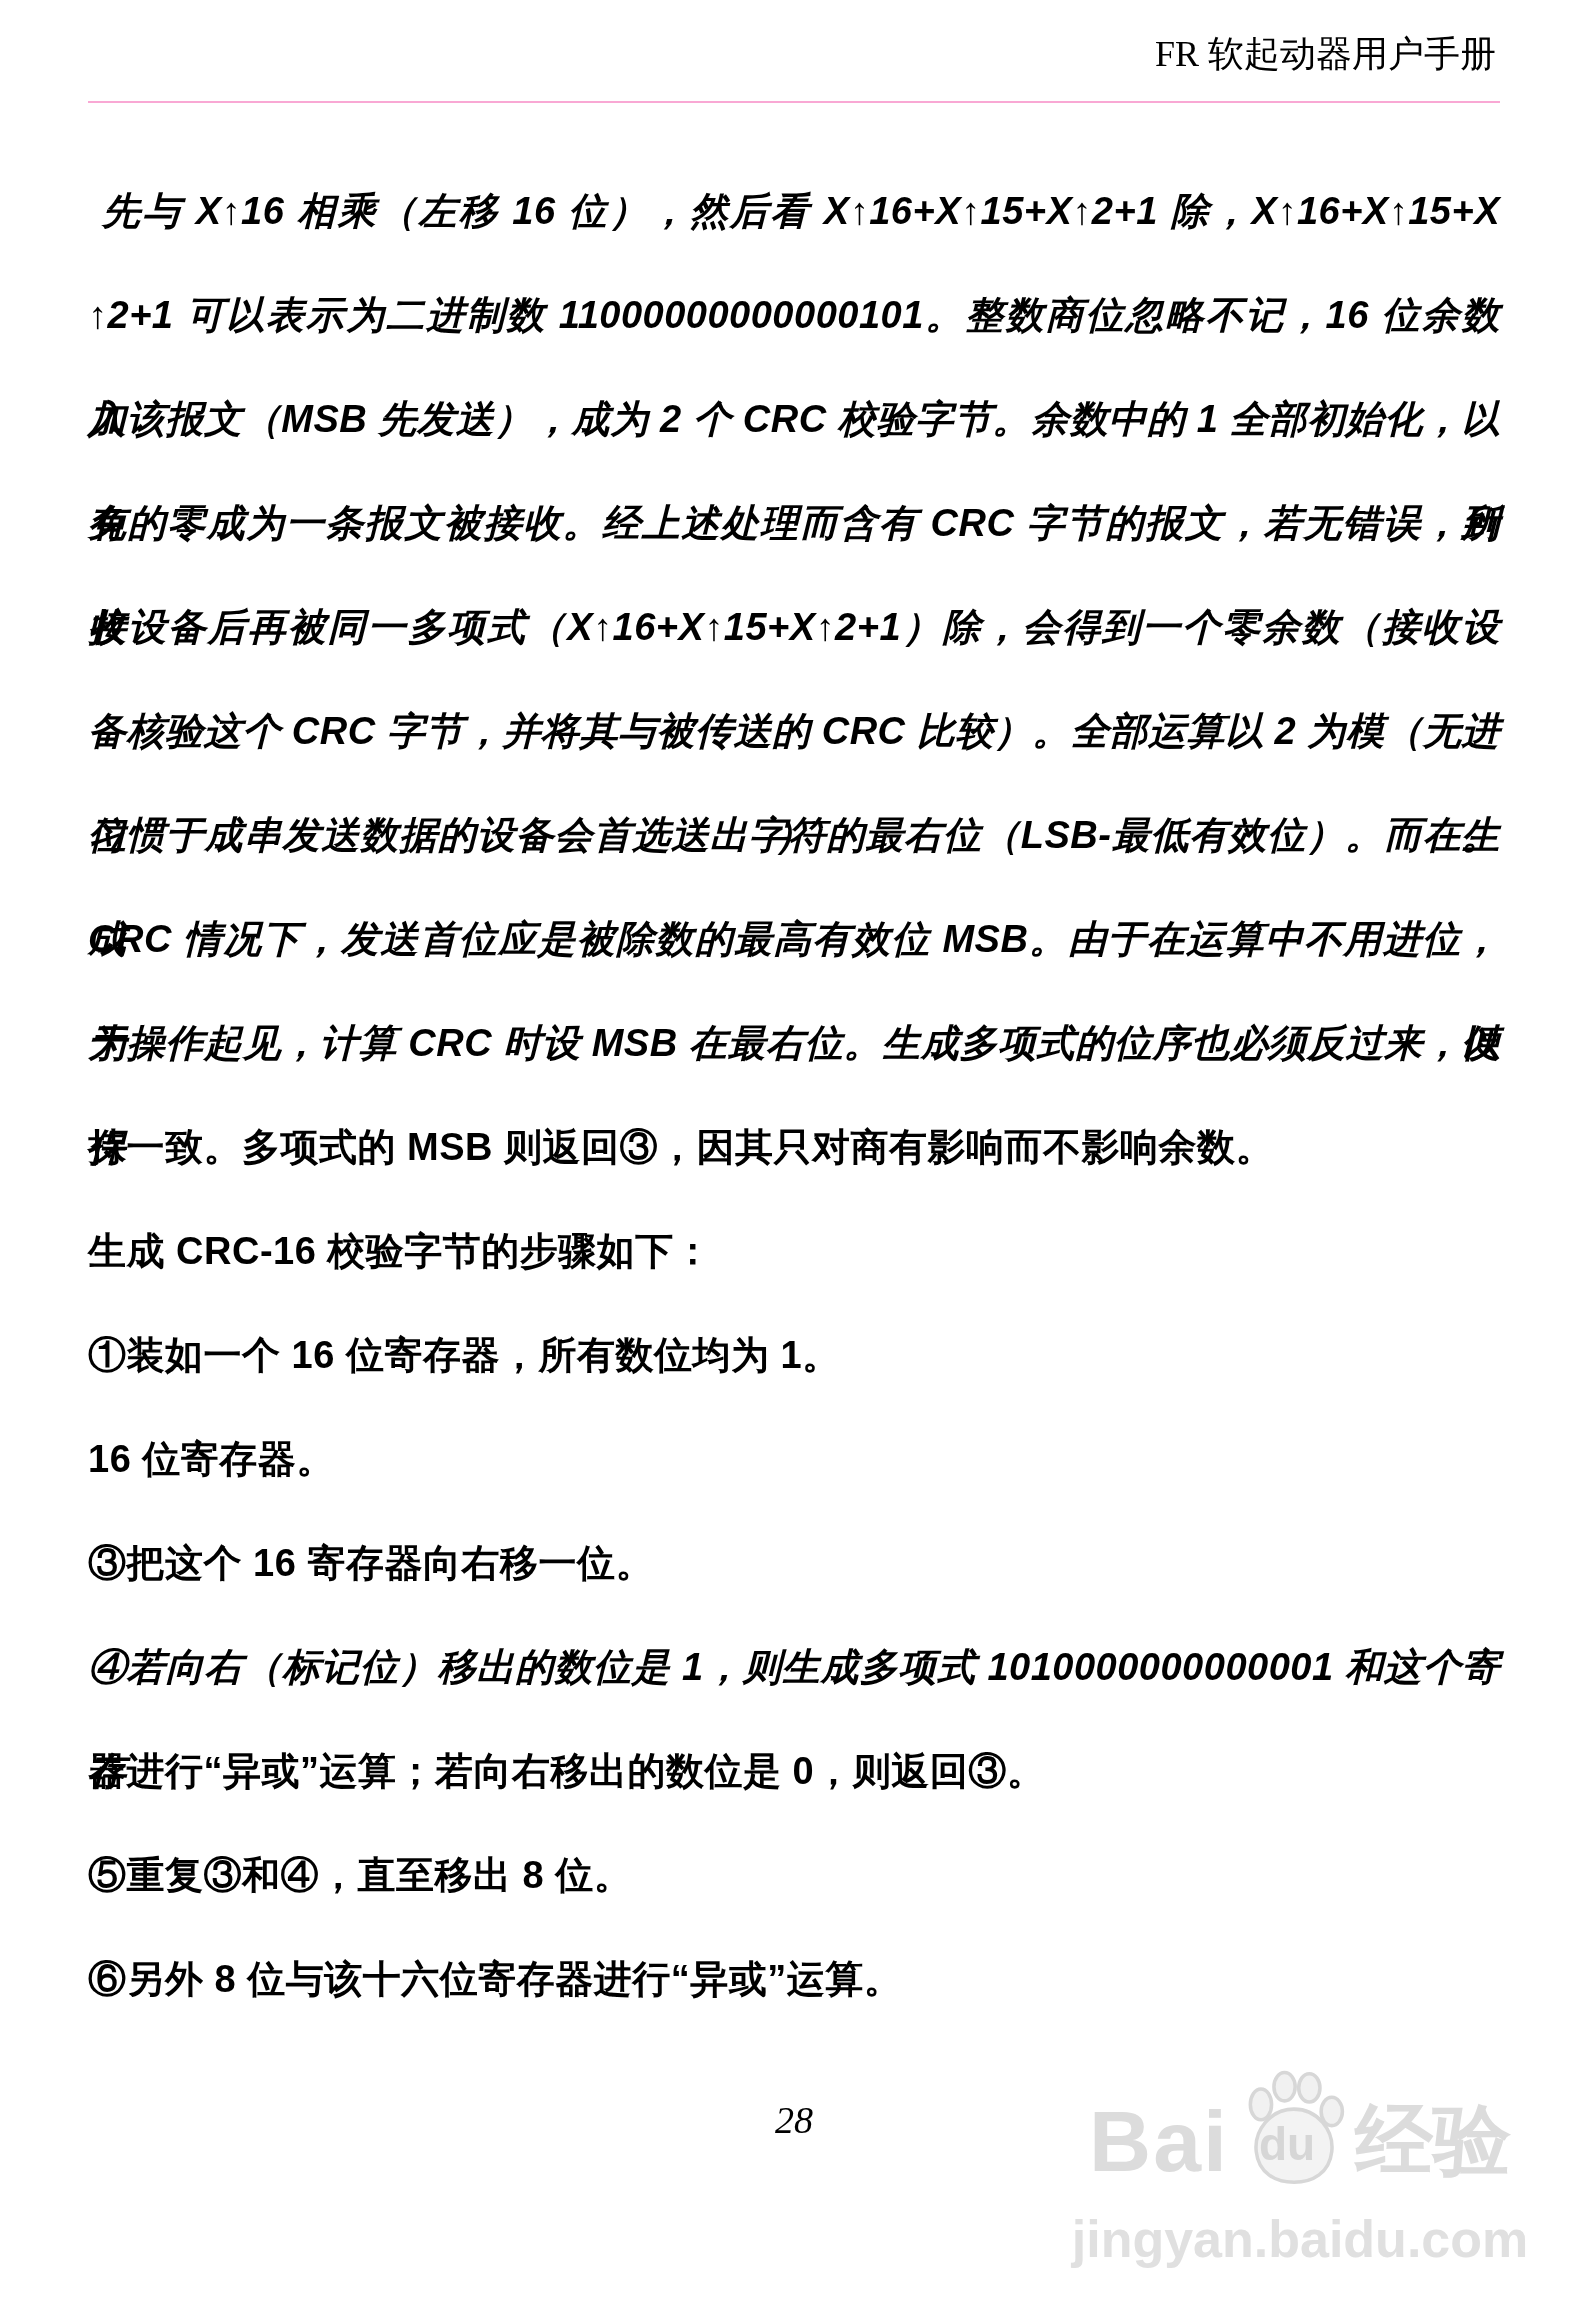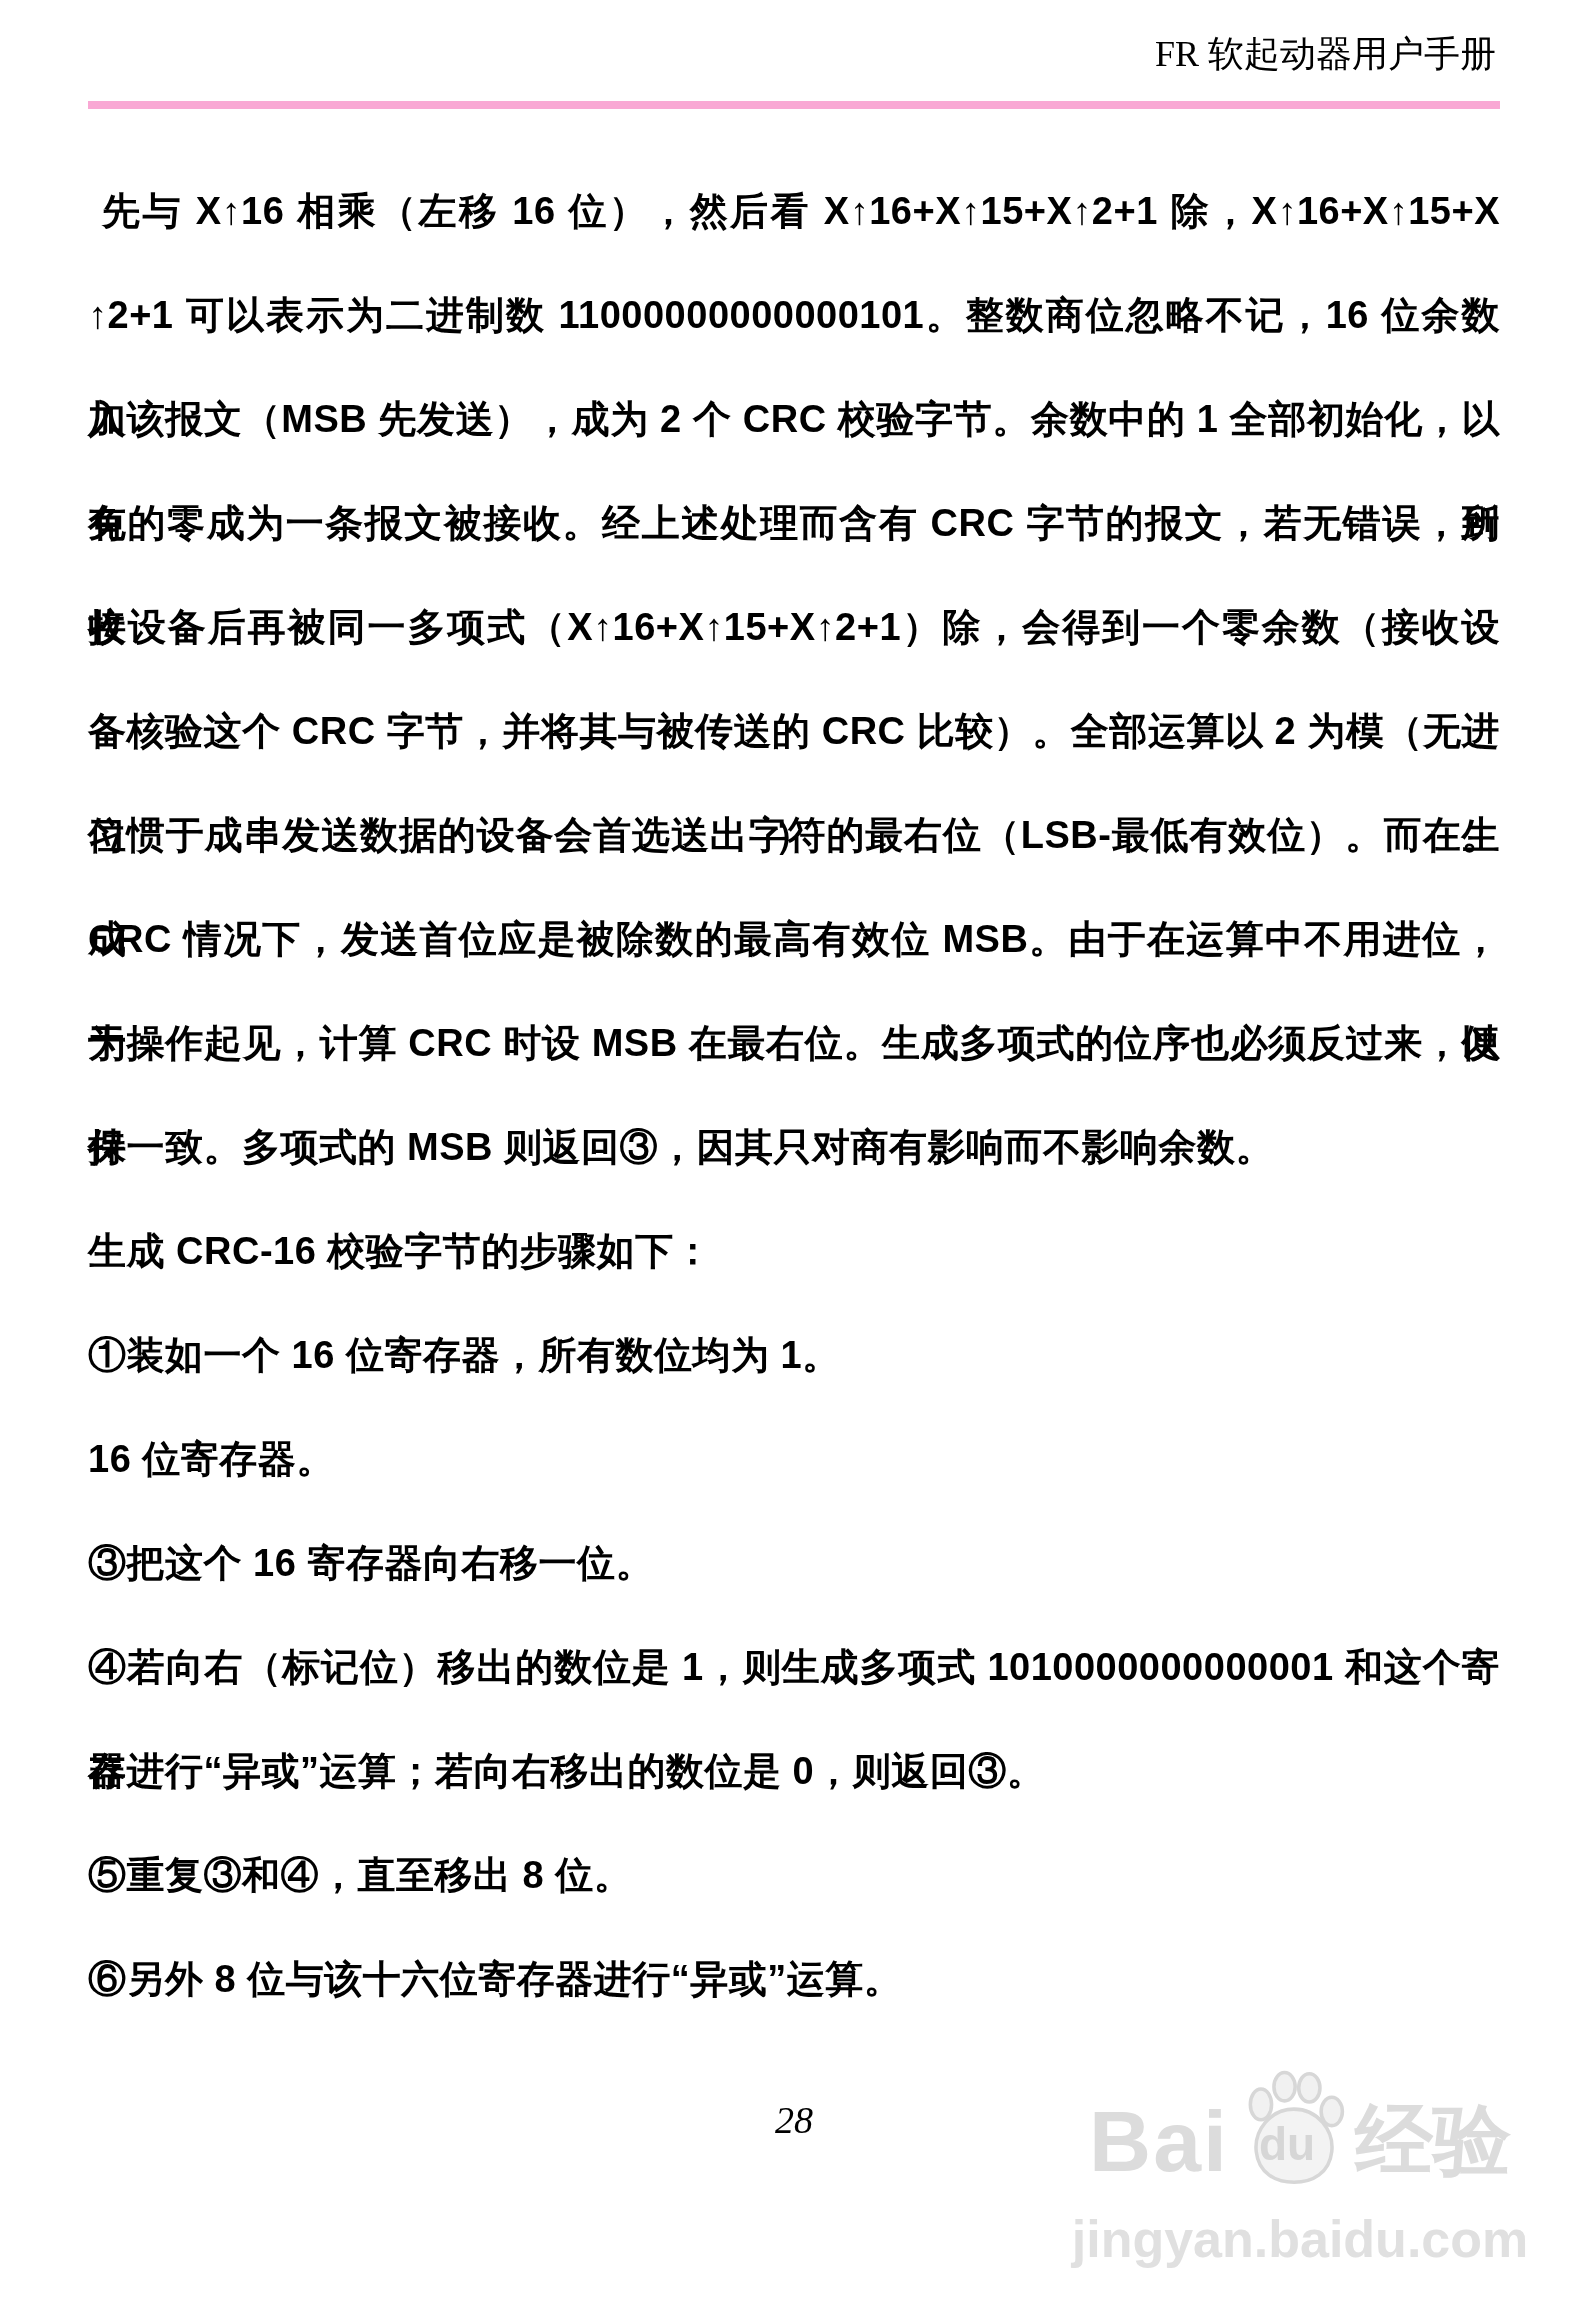--- a/index.html
+++ b/index.html
@@ -12,21 +12,21 @@
     font-family: "Liberation Sans", sans-serif;
     color: #000;
   }
   
   .header {
     position: absolute;
     top: 0;
     left: 88px;
     width: 1412px;
     height: 101px;
-    border-bottom: 8px solid #f9a8d4;
+    border-bottom: 2px solid #f9a8d4;
   }
   .header-title {
     position: absolute;
     right: 4px;
     bottom: 22px;
     font-family: "Liberation Serif", serif;
     font-size: 36px;
     font-weight: normal;
     white-space: nowrap;
   }
@@ -44,20 +44,21 @@
     font-size: 38px;
     font-weight: bold;
     letter-spacing: 0.5px;
     white-space: nowrap;
   }
   .line.j {
     white-space: normal;
     text-align: justify;
     text-align-last: justify;
     text-justify: inter-character;
+    font-style: italic;
   }
   .line.indent { padding-left: 14px; }
   
   .page-num {
     position: absolute;
     top: 2098px;
     left: 0;
     width: 100%;
     text-align: center;
     font-family: "Liberation Serif", serif;

